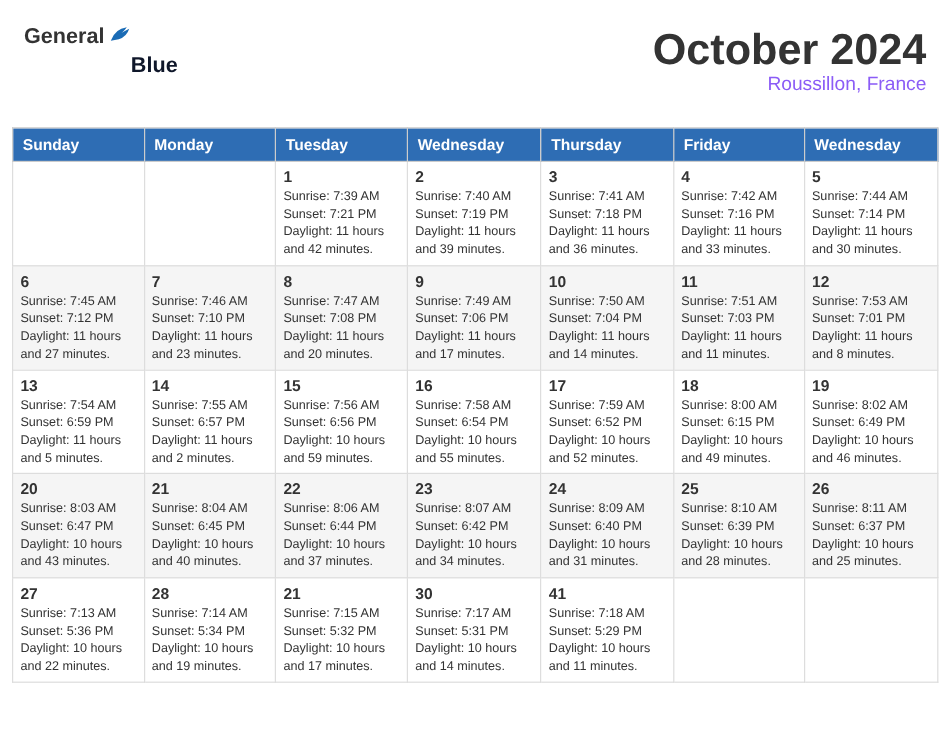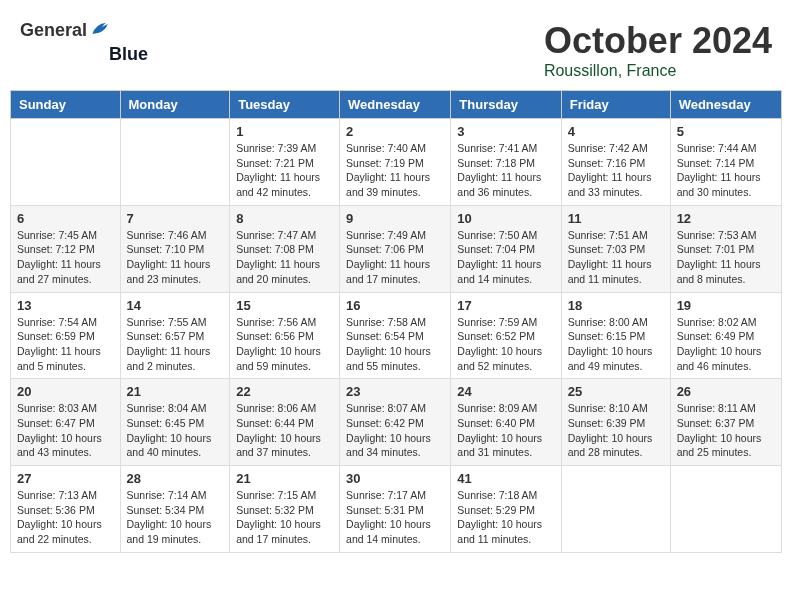--- a/index.html
+++ b/index.html
@@ -26,34 +26,35 @@
       font-size: 18px;
       font-weight: bold;
       color: #333;
     }
     .logo-bird {
       width: 20px;
       height: 18px;
       margin-left: 2px;
     }
     .title-block {
+      text-align: right;
     }
     .month-title {
       font-size: 36px;
       font-weight: bold;
       color: #333;
     }
     .location {
       font-size: 16px;
-      color: #14532d;
+      color: #8b5cf6;
     }
     .calendar {
       width: 100%;
       border-collapse: collapse;
-      margin-top: 5px;
+      margin-top: 21px;
     }
     .calendar th {
       background-color: #2e6db4;
       color: white;
       text-align: left;
       padding: 6px 8px;
       font-size: 13px;
       border: 1px solid #ccc;
     }
     .calendar td {

